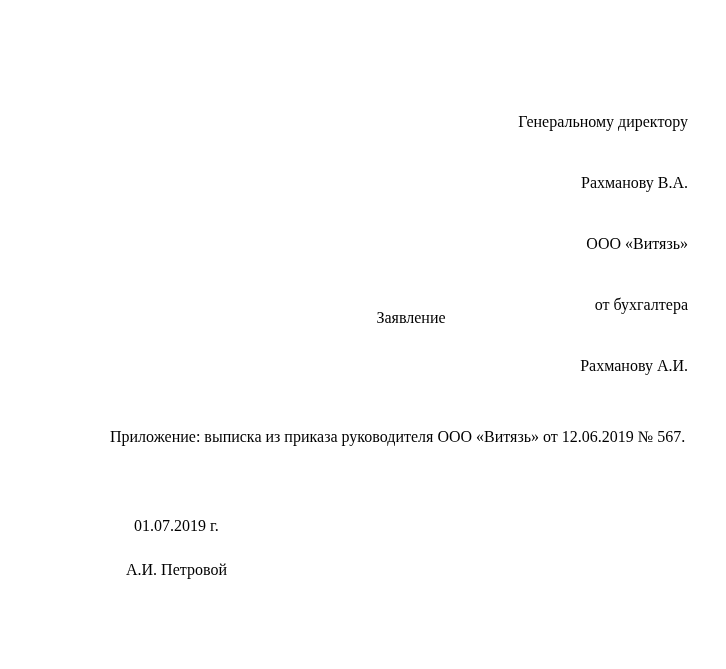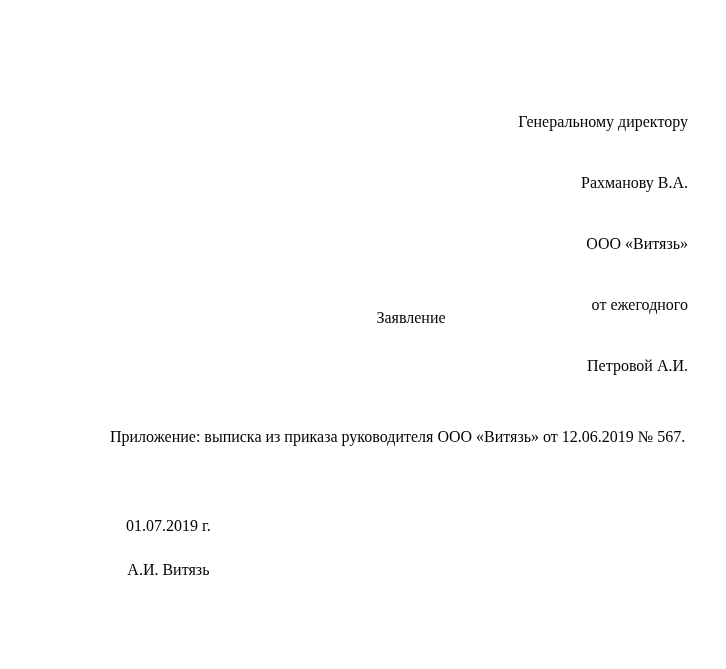--- a/index.html
+++ b/index.html
@@ -59,27 +59,27 @@
 </style>
 </head>
 <body>
 
 <div class="page">
 
   <div class="addressee">
     <div class="addressee-line">Генеральному директору</div>
     <div class="addressee-line">Рахманову В.А.</div>
     <div class="addressee-line">ООО «Витязь»</div>
-    <div class="addressee-line">от ежегодного</div>
-    <div class="addressee-line">Петровой А.И.</div>
+    <div class="addressee-line">от бухгалтера</div>
+    <div class="addressee-line">Рахманову А.И.</div>
   </div>
 
   <div class="doc-title">Заявление</div>
 
 
   <div class="attachment">Приложение: выписка из приказа руководителя ООО «Витязь» от 12.06.2019 № 567.</div>
 
   <div class="footer">
     <div>01.07.2019 г.</div>
-    <div>А.И. Витязь</div>
+    <div>А.И. Петровой</div>
   </div>
 
 </div>
 
 </body></html>

